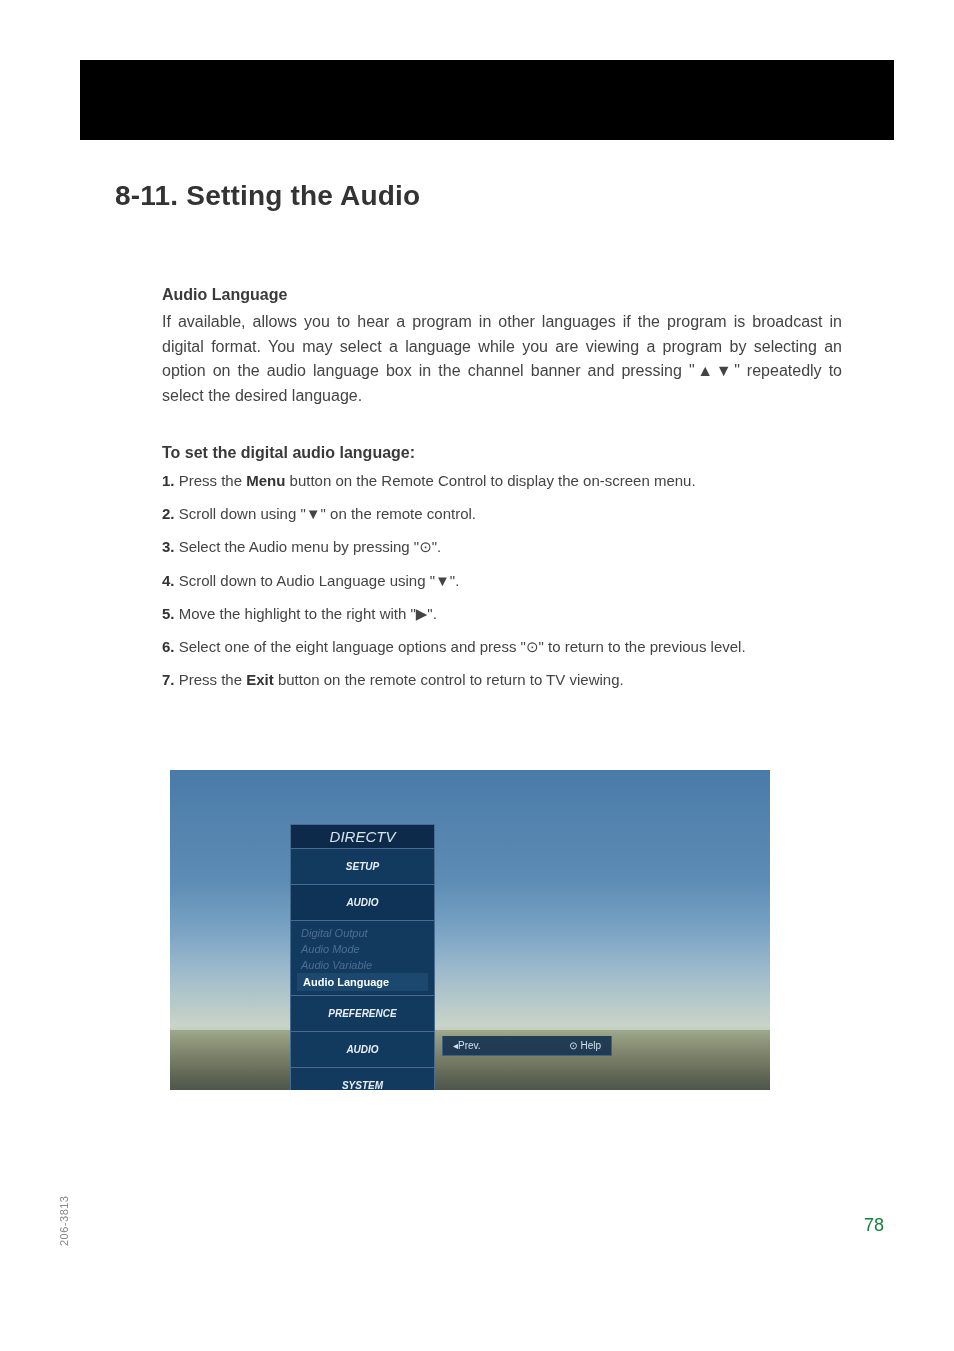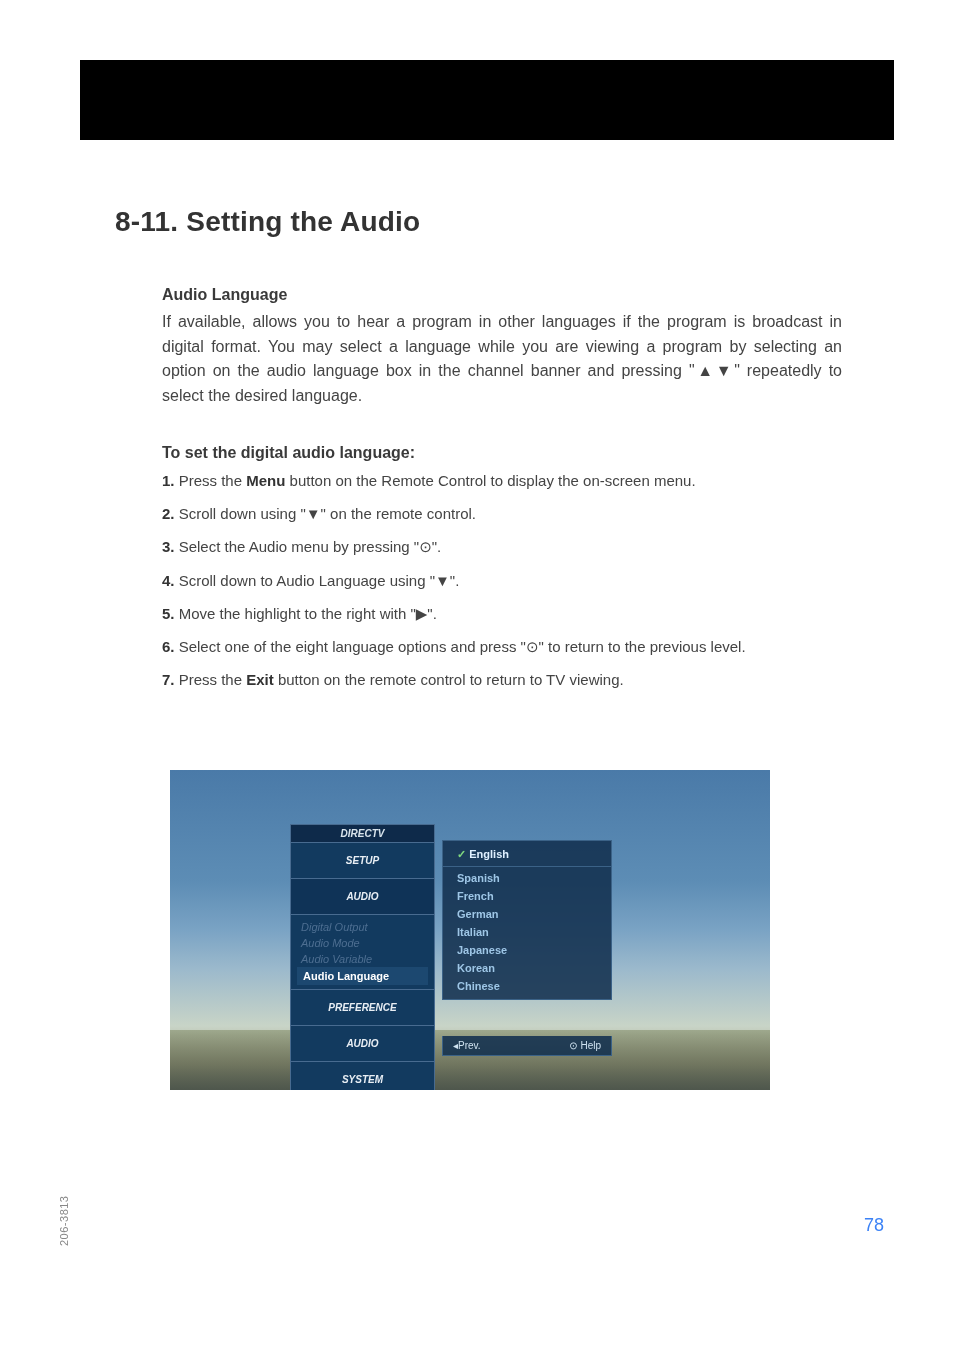--- a/index.html
+++ b/index.html
@@ -1,46 +1,46 @@
 <!DOCTYPE html>
 <html><head>
 <meta charset="utf-8">
 <style>
   * { margin: 0; padding: 0; box-sizing: border-box; }
   html, body { width: 954px; height: 1351px; background: #fff; font-family: "Helvetica Neue", Arial, sans-serif; color: #3a3a3a; }
   .page { position: relative; width: 954px; height: 1351px; }
   .top-black { position: absolute; left: 80px; right: 60px; top: 60px; height: 80px; background: #000; }
-  .heading { position: absolute; left: 115px; top: 206px; font-size: 28px; font-weight: 700; letter-spacing: 0.2px; color: #333; }
+  .heading { position: absolute; left: 115px; top: 180px; font-size: 28px; font-weight: 700; letter-spacing: 0.2px; color: #333; }
   .content { position: absolute; left: 162px; top: 283px; width: 680px; font-size: 16px; line-height: 1.55; }
   .sub-bold { font-weight: 700; color: #3a3a3a; margin-bottom: 2px; }
   .para { text-align: justify; color: #444; }
   .sub2 { font-weight: 700; margin-top: 32px; margin-bottom: 3px; }
   .steps { list-style: none; }
   .steps li { margin-bottom: 10px; font-size: 15px; color: #444; }
   .steps b, .steps strong { font-weight: 700; color: #333; }
 
   .screenshot { position: absolute; left: 170px; top: 770px; width: 600px; height: 320px; overflow: hidden; }
   .bg-sky { position: absolute; inset: 0; background: linear-gradient(to bottom, #4a7aa8 0%, #5d8db5 35%, #7aa3c4 50%, #9bb9cc 62%, #c8d4c7 80%, #a8a487 92%, #6f7065 100%); }
   .bg-land { position: absolute; left: 0; right: 0; bottom: 0; height: 60px; background: linear-gradient(to bottom, rgba(120,130,90,0.5), rgba(70,80,70,0.8)); }
   .menu-panel { position: absolute; left: 120px; top: 54px; width: 145px; }
-  .menu-head { background: #0e2a4a; border: 1px solid #486b90; color: #d8e4ec; font-style: italic; font-weight: 700; font-size: 10px; text-align: center; padding: 3px 0; }
+  .menu-head { background: #0e2a4a; border: 1px solid #486b90; color: #d8e4ec; font-style: italic; font-weight: 400; font-size: 15px; text-align: center; padding: 3px 0; }
   .menu-item { background: #123a5f; border: 1px solid #486b90; border-top: none; color: #e8eef4; font-style: italic; font-weight: 700; font-size: 10px; text-align: center; padding: 12px 0; }
   .menu-item.expanded { background: #0f3357; }
   .sub-items { background: #123a5f; border: 1px solid #486b90; border-top: none; padding: 4px 6px; }
   .sub-items div { color: #4d6e91; font-size: 11px; padding: 2px 4px; font-style: italic; }
   .sub-items .active-sub { color: #fff; background: #1c4870; font-style: normal; font-weight: 600; padding: 3px 6px; }
 
   .lang-panel { position: absolute; left: 272px; top: 70px; width: 170px; background: rgba(18,48,78,0.88); border: 1px solid #3b6287; padding: 4px 0; }
   .lang-item { color: #9ec6e6; font-size: 11px; padding: 3px 14px; font-weight: 600; }
   .lang-item.selected { color: #dff0ff; font-weight: 700; }
   .lang-item.selected::before { content: "✓ "; color: #7fd87f; font-weight: 800; }
   .lang-divider { border-top: 1px solid #3b6287; margin: 2px 0; }
   .lang-footer { position: absolute; left: 272px; top: 266px; width: 170px; display: flex; justify-content: space-between; font-size: 10px; color: #cfe2f0; padding: 4px 10px; background: rgba(18,48,78,0.88); border: 1px solid #3b6287; border-top: none; }
 
-  .pg-num { position: absolute; right: 70px; bottom: 115px; font-size: 18px; color: #3b82f6; margin-left: 15px; }
+  .pg-num { position: absolute; right: 70px; bottom: 115px; font-size: 18px; color: #15803d; margin-left: 15px; }
   .doc-id { position: absolute; left: 70px; bottom: 105px; font-size: 11px; color: #888; transform: rotate(-90deg); transform-origin: left bottom; letter-spacing: 0.5px; }
 </style>
 </head>
 <body>
 
 <div class="page">
 
   <div class="top-black"></div>
 
   <h1 class="heading">8-11. Setting the Audio</h1>
@@ -88,31 +88,20 @@
         <div>Digital Output</div>
         <div>Audio Mode</div>
         <div>Audio Variable</div>
         <div class="active-sub">Audio Language</div>
       </div>
       <div class="menu-item">PREFERENCE</div>
       <div class="menu-item">AUDIO</div>
       <div class="menu-item">SYSTEM</div>
     </div>
 
-    <div class="lang-panel">
-      <div class="lang-item selected">English</div>
-      <div class="lang-divider"></div>
-      <div class="lang-item">Spanish</div>
-      <div class="lang-item">French</div>
-      <div class="lang-item">German</div>
-      <div class="lang-item">Italian</div>
-      <div class="lang-item">Japanese</div>
-      <div class="lang-item">Korean</div>
-      <div class="lang-item">Chinese</div>
-    </div>
     <div class="lang-footer">
       <span>◂Prev.</span>
       <span>⊙ Help</span>
     </div>
   </div>
 
   <div class="pg-num">78</div>
   <div class="doc-id">206-3813</div>
 </div>
 

